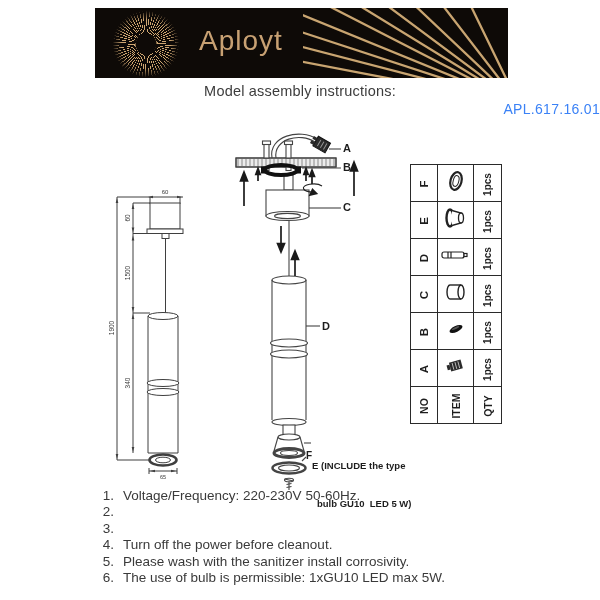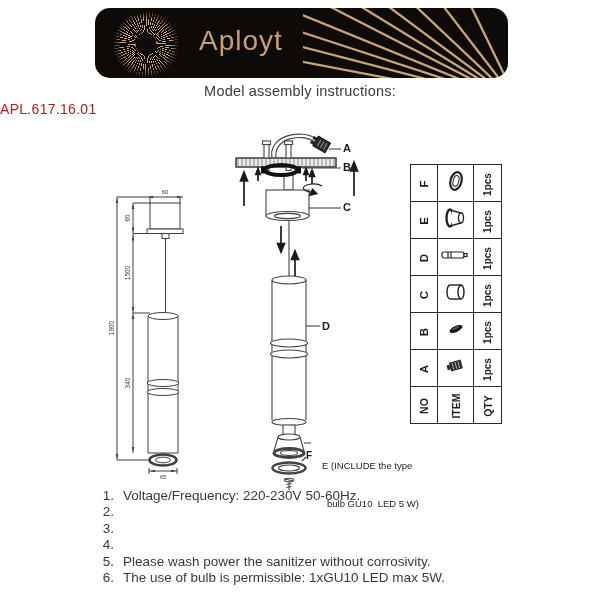--- a/index.html
+++ b/index.html
@@ -1,39 +1,39 @@
 <!DOCTYPE html>
 <html><head>
 <meta charset="utf-8">
 <style>
   html,body{margin:0;padding:0;}
   body{width:600px;height:600px;background:#ffffff;font-family:"Liberation Sans",sans-serif;position:relative;overflow:hidden;color:#3a3a3a;}
   .page{position:absolute;inset:0;background:#fff;}
 
   
-  .banner{position:absolute;left:95px;top:8px;width:413px;height:70px;background:#0e0a07;overflow:hidden;border-radius:15px;}
+  .banner{position:absolute;left:95px;top:8px;width:413px;height:70px;background:#0e0a07;overflow:hidden;}
   .starburst{position:absolute;left:18px;top:3px;width:66px;height:66px;border-radius:50%;
     background:
       radial-gradient(circle,#0e0a07 0 10px, rgba(14,10,7,0) 11px),
       radial-gradient(circle, rgba(14,10,7,0) 0 18px, rgba(14,10,7,0) 52%, #0e0a07 72%),
       repeating-conic-gradient(#cfa772 0 1.6deg, rgba(14,10,7,0) 1.6deg 5.8deg);}
   .brand{position:absolute;left:104px;top:17px;font-size:28px;letter-spacing:1px;color:#c8a173;font-weight:400;}
   .rays{position:absolute;right:0;top:0;width:205px;height:70px;}
 
   
   .title{position:absolute;left:0;top:83px;width:600px;text-align:center;font-size:14.5px;font-weight:500;color:#3c3c3c;letter-spacing:.2px;}
-  .model{position:absolute;left:0;top:101px;width:600px;text-align:left;font-size:14px;font-weight:500;color:#b91c1c;letter-spacing:.3px;}
+  .model{position:absolute;left:0;top:101px;width:600px;text-align:right;font-size:14px;font-weight:500;color:#3b82f6;letter-spacing:.3px;}
 
   
   .dims-svg{position:absolute;left:100px;top:170px;}
   .asm-svg{position:absolute;left:228px;top:128px;}
   svg text{font-family:"Liberation Sans",sans-serif;fill:#3a3a3a;}
 
   .part-label{position:absolute;font-size:11px;font-weight:700;color:#1d1d1d;}
-  .e-note{position:absolute;left:312px;top:435px;font-size:9.5px;font-weight:400;color:#1d1d1d;line-height:12.5px;white-space:pre;margin-left:10px;}
+  .e-note{position:absolute;left:312px;top:435px;font-size:9.5px;font-weight:700;color:#1d1d1d;line-height:12.5px;white-space:pre;}
   .e-note .l1{margin-left:0;}
   .e-note .l2{margin-left:5px;}
 
   
   .ptable{position:absolute;left:410px;top:164px;border-collapse:collapse;}
   .ptable td{border:1.2px solid #2a2a2a;padding:0;text-align:center;vertical-align:middle;}
   .ptable .c-no{width:26px;height:36px;}
   .ptable .c-item{width:35px;}
   .ptable .c-qty{width:27px;}
   .rot{display:inline-block;transform:rotate(-90deg);font-weight:700;color:#1d1d1d;white-space:nowrap;}
@@ -333,24 +333,25 @@
       <span class="instr-text">Voltage/Frequency: 220-230V 50-60Hz.</span>
     </div>
     <div class="instr-row">
       <span class="instr-num">2.</span>
     </div>
     <div class="instr-row">
       <span class="instr-num">3.</span>
     </div>
     <div class="instr-row">
       <span class="instr-num">4.</span>
+      <span class="instr-text">Turn off the power before cleanout.</span>
     </div>
     <div class="instr-row">
       <span class="instr-num">5.</span>
-      <span class="instr-text">Please wash power the sanitizer without corrosivity.</span>
+      <span class="instr-text">Please wash with the sanitizer install corrosivity.</span>
     </div>
     <div class="instr-row">
       <span class="instr-num">6.</span>
       <span class="instr-text">The use of bulb is permissible: 1xGU10 LED max 5W.</span>
     </div>
   </div>
 
 </div>
 
 </body></html>

